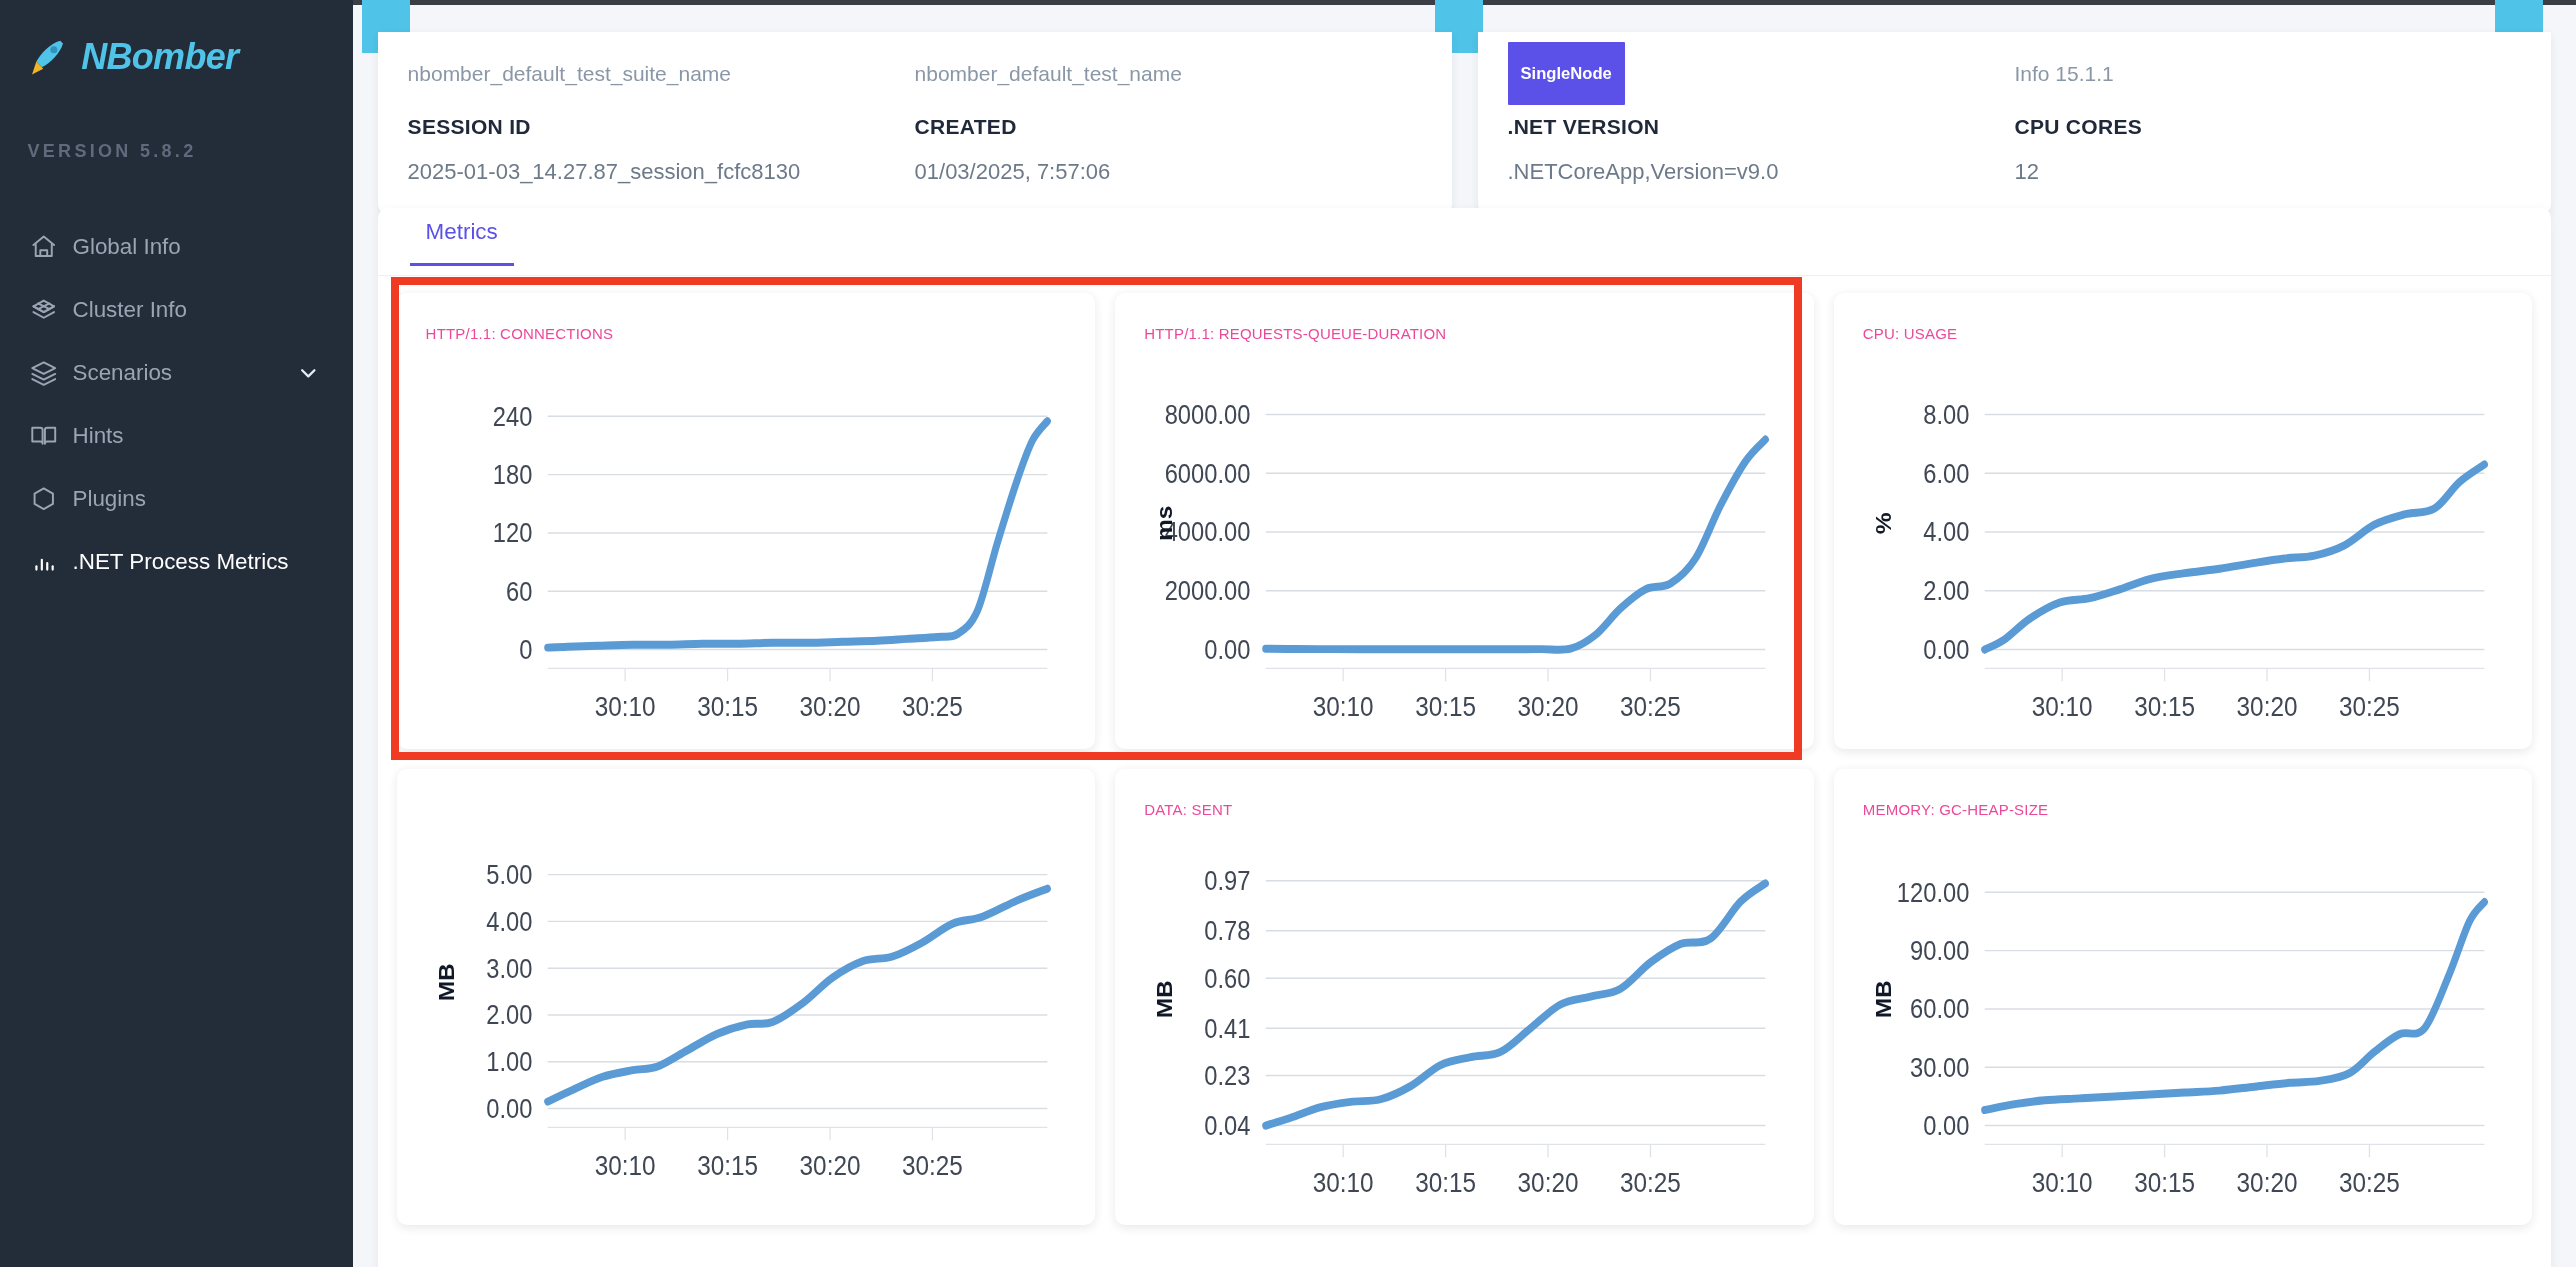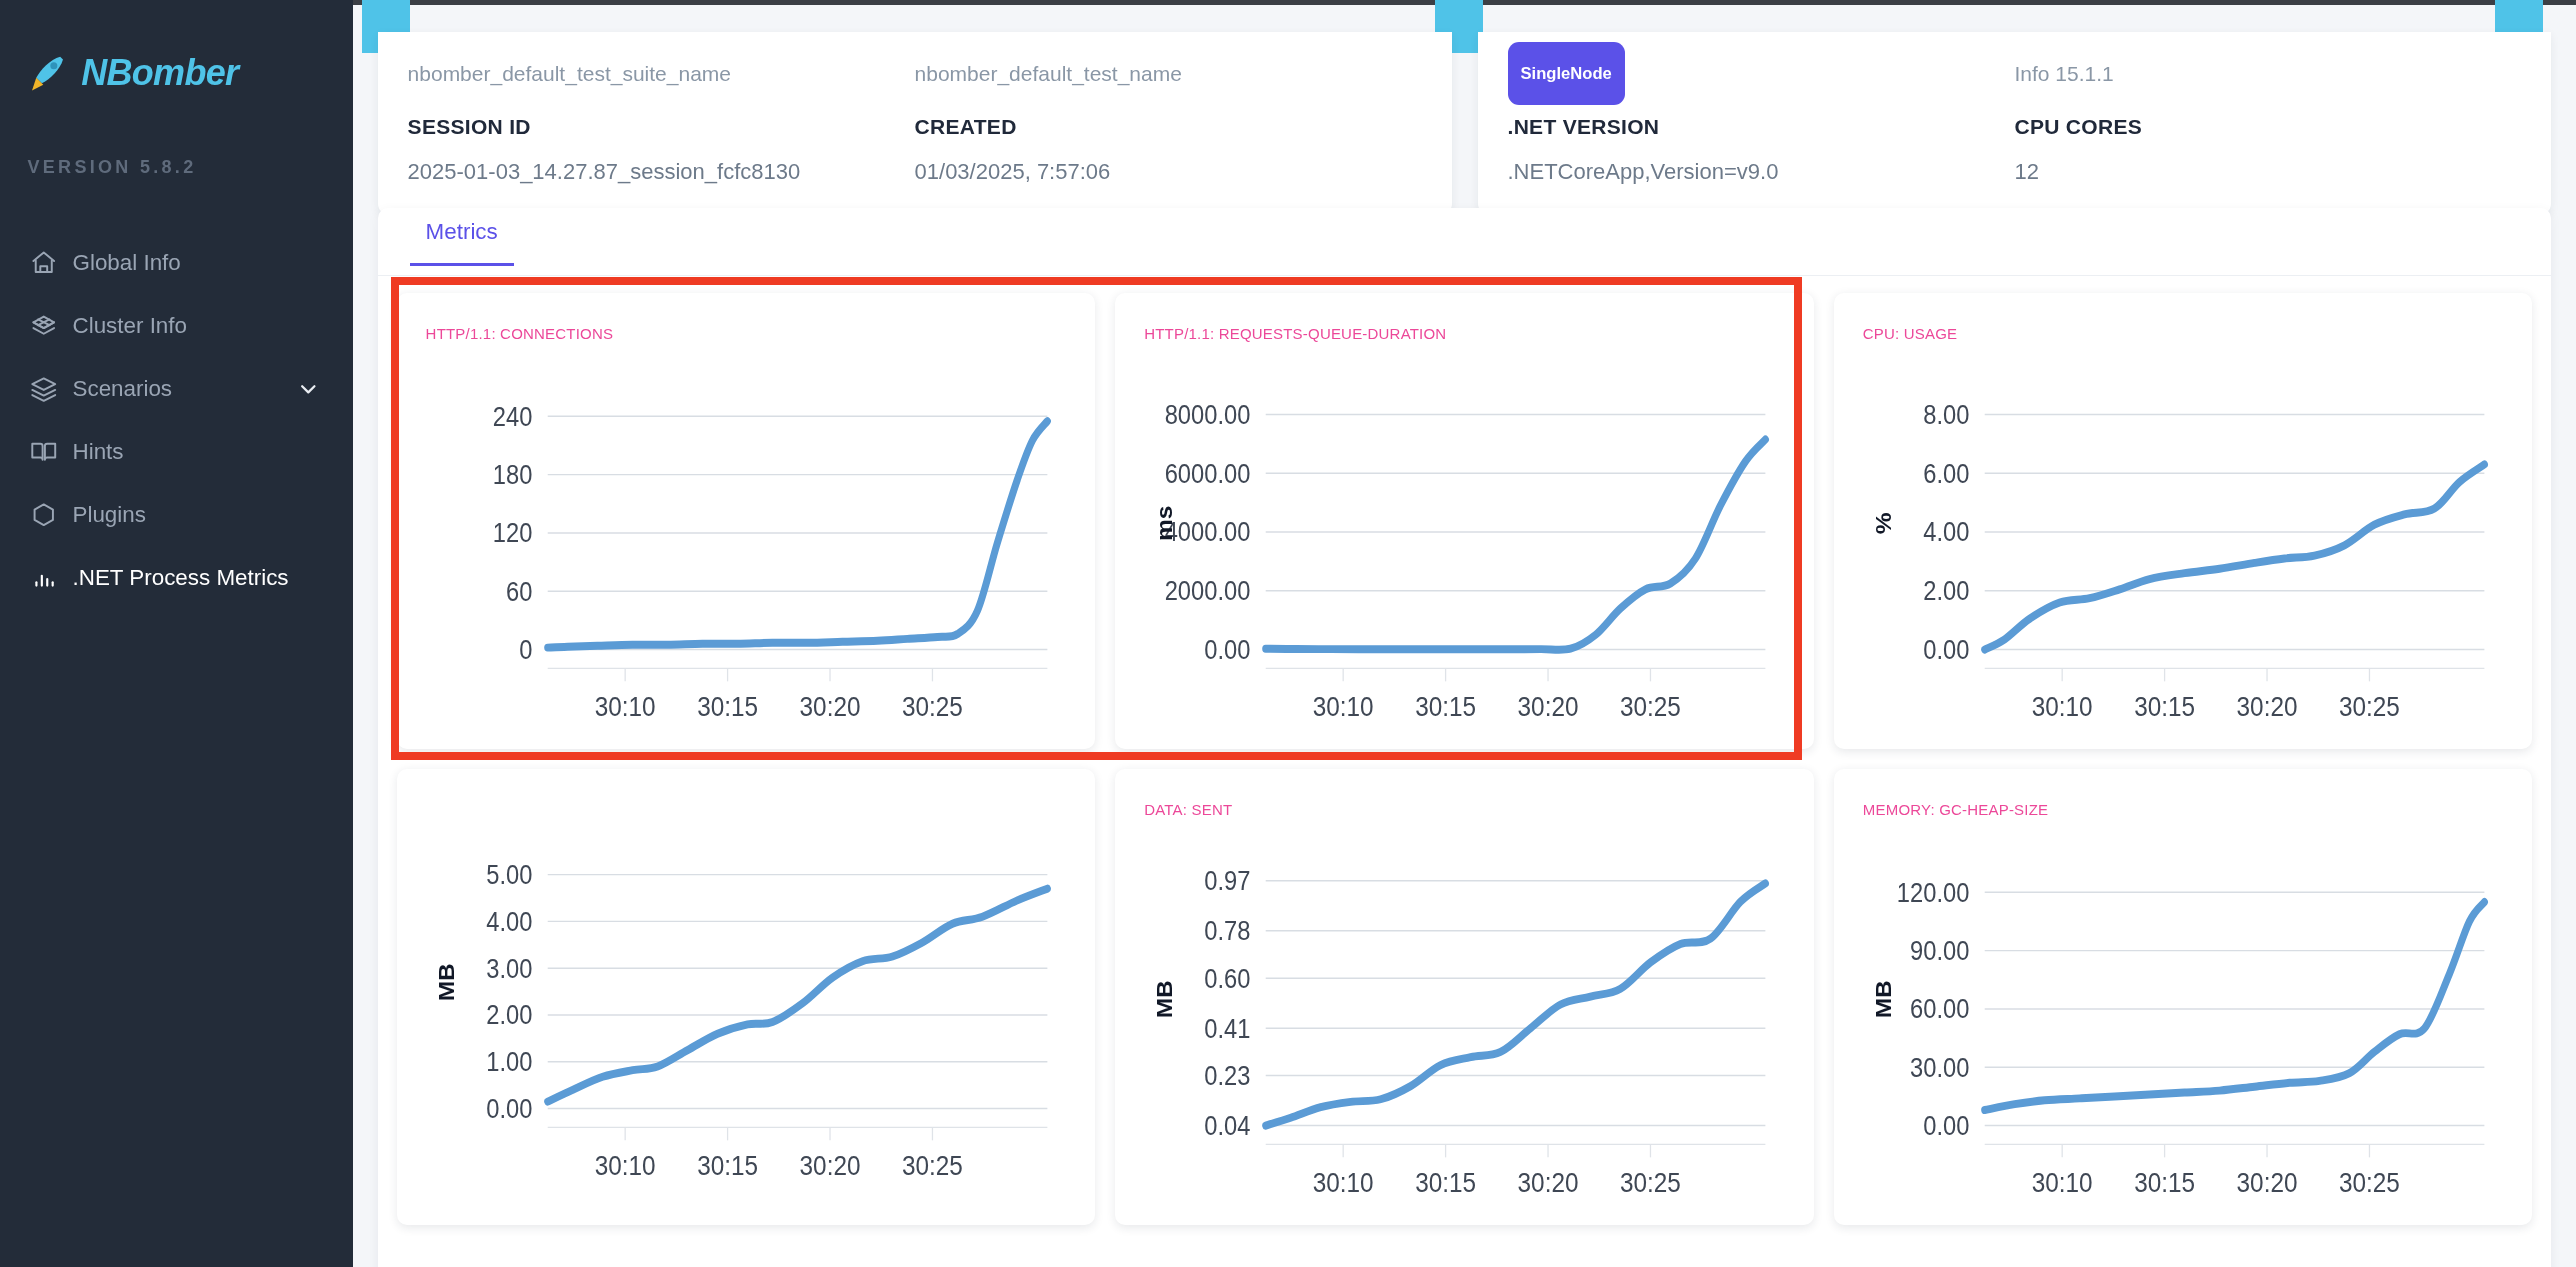--- a/index.html
+++ b/index.html
@@ -9,21 +9,21 @@
     font-family: "Liberation Sans", sans-serif;
     background: #f4f6f9;
   }
   .app { display: flex; width: 2576px; height: 1268px; }
 
   
   .sidebar {
     width: 353px; flex: 0 0 353px;
     background: #232c39;
     color: #8e99a8;
-    padding-top: 32px;
+    padding-top: 16px;
     position: relative;
     z-index: 5;
   }
   .brand { display: flex; align-items: center; gap: 11.6px; padding: 13px 0 0 24.6px; height: 69px; }
   .brand-logo { width: 45px; height: 45px; flex: 0 0 45px; }
   .brand-name {
     font-size: 36px; font-weight: bold; font-style: italic;
     color: #4fc3e8; letter-spacing: -0.7px;
   }
   .version {
@@ -85,21 +85,21 @@
   .info-col { width: 50%; }
   .info-sub {
     font-size: 21px; color: #8a97a6; font-weight: 400;
     padding-top: 22px; height: 61px;
     display: flex; align-items: center;
   }
   .badge {
     display: inline-block;
     background: #5b51e8; color: #ffffff;
     font-size: 16.6px; font-weight: bold;
-    padding: 22px 13px; border-radius: 11px;
+    padding: 22px 13px; border-radius: 1px;
     line-height: 1.15;
   }
   .info-head {
     font-size: 21px; font-weight: bold; color: #20293a;
     letter-spacing: 0.3px; margin-top: 22px;
   }
   .info-val {
     font-size: 22px; color: #6d7a8a; margin-top: 20px;
   }
 

